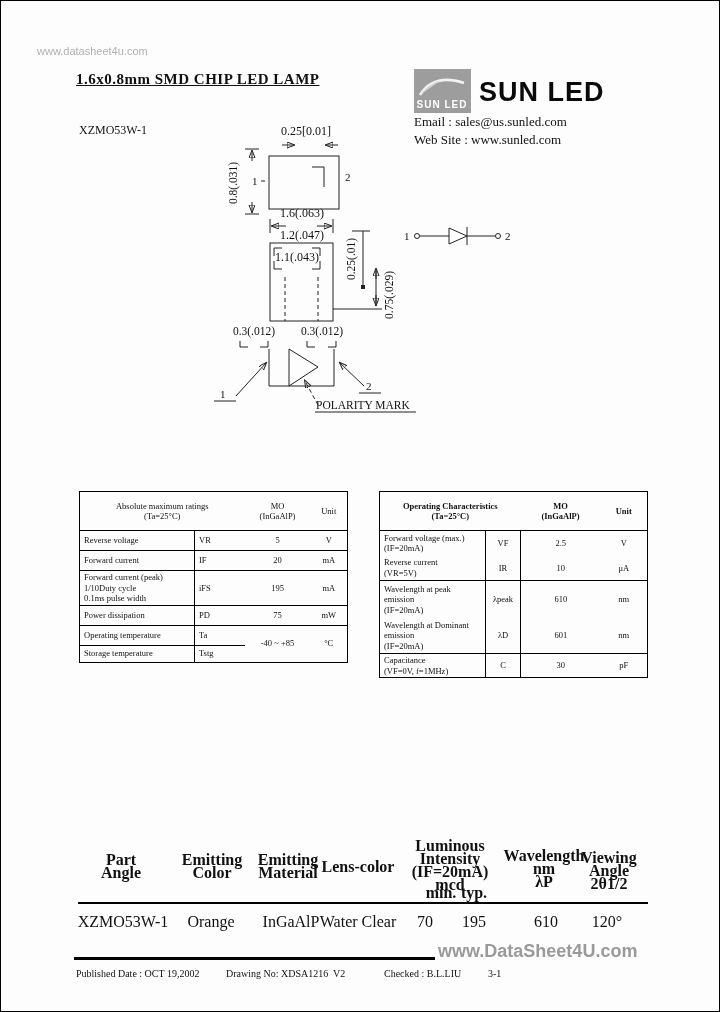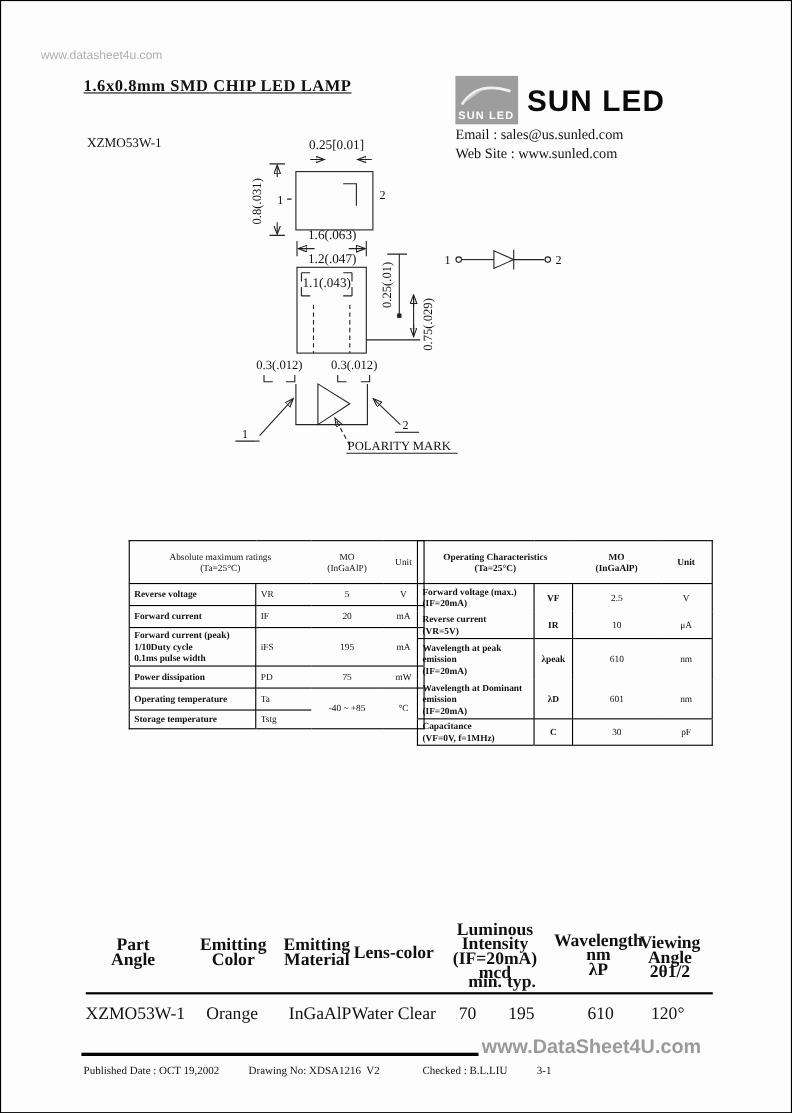--- a/index.html
+++ b/index.html
@@ -27,23 +27,23 @@
   .drawing .big{font-size:12px;}
   .drawing line,.drawing path,.drawing rect,.drawing circle{stroke:#222;stroke-width:1;fill:none;}
   .drawing .dash{stroke-dasharray:4 3;}
   .drawing .fill{fill:#222;stroke:none;}
 
   
   table.spec{position:absolute;border-collapse:collapse;table-layout:fixed;
     font-size:8.5px;line-height:10.5px;border:1.5px solid #000;}
   table.spec td{padding:1px 4px;vertical-align:middle;}
   .bb{border-bottom:1px solid #000;}
-  .br{border-right:1px solid #000;font-weight:bold;}
+  .br{border-right:1px solid #000;}
   .c{text-align:center;}
-  .amr{left:78px;top:490px;width:268px;margin-left:38px;}
+  .amr{left:78px;top:490px;width:268px;}
   .opc{left:378px;top:490px;width:268px;}
   .opc .hdr td{font-weight:bold;}
   .hdr td{height:36px;}
 
   
   .sel-h,.sel-v{position:absolute;transform:translateX(-50%);text-align:center;
     font-size:16px;white-space:pre-line;line-height:13px;}
   .sel-h{font-weight:bold;}
   .rule{position:absolute;background:#000;}
 

